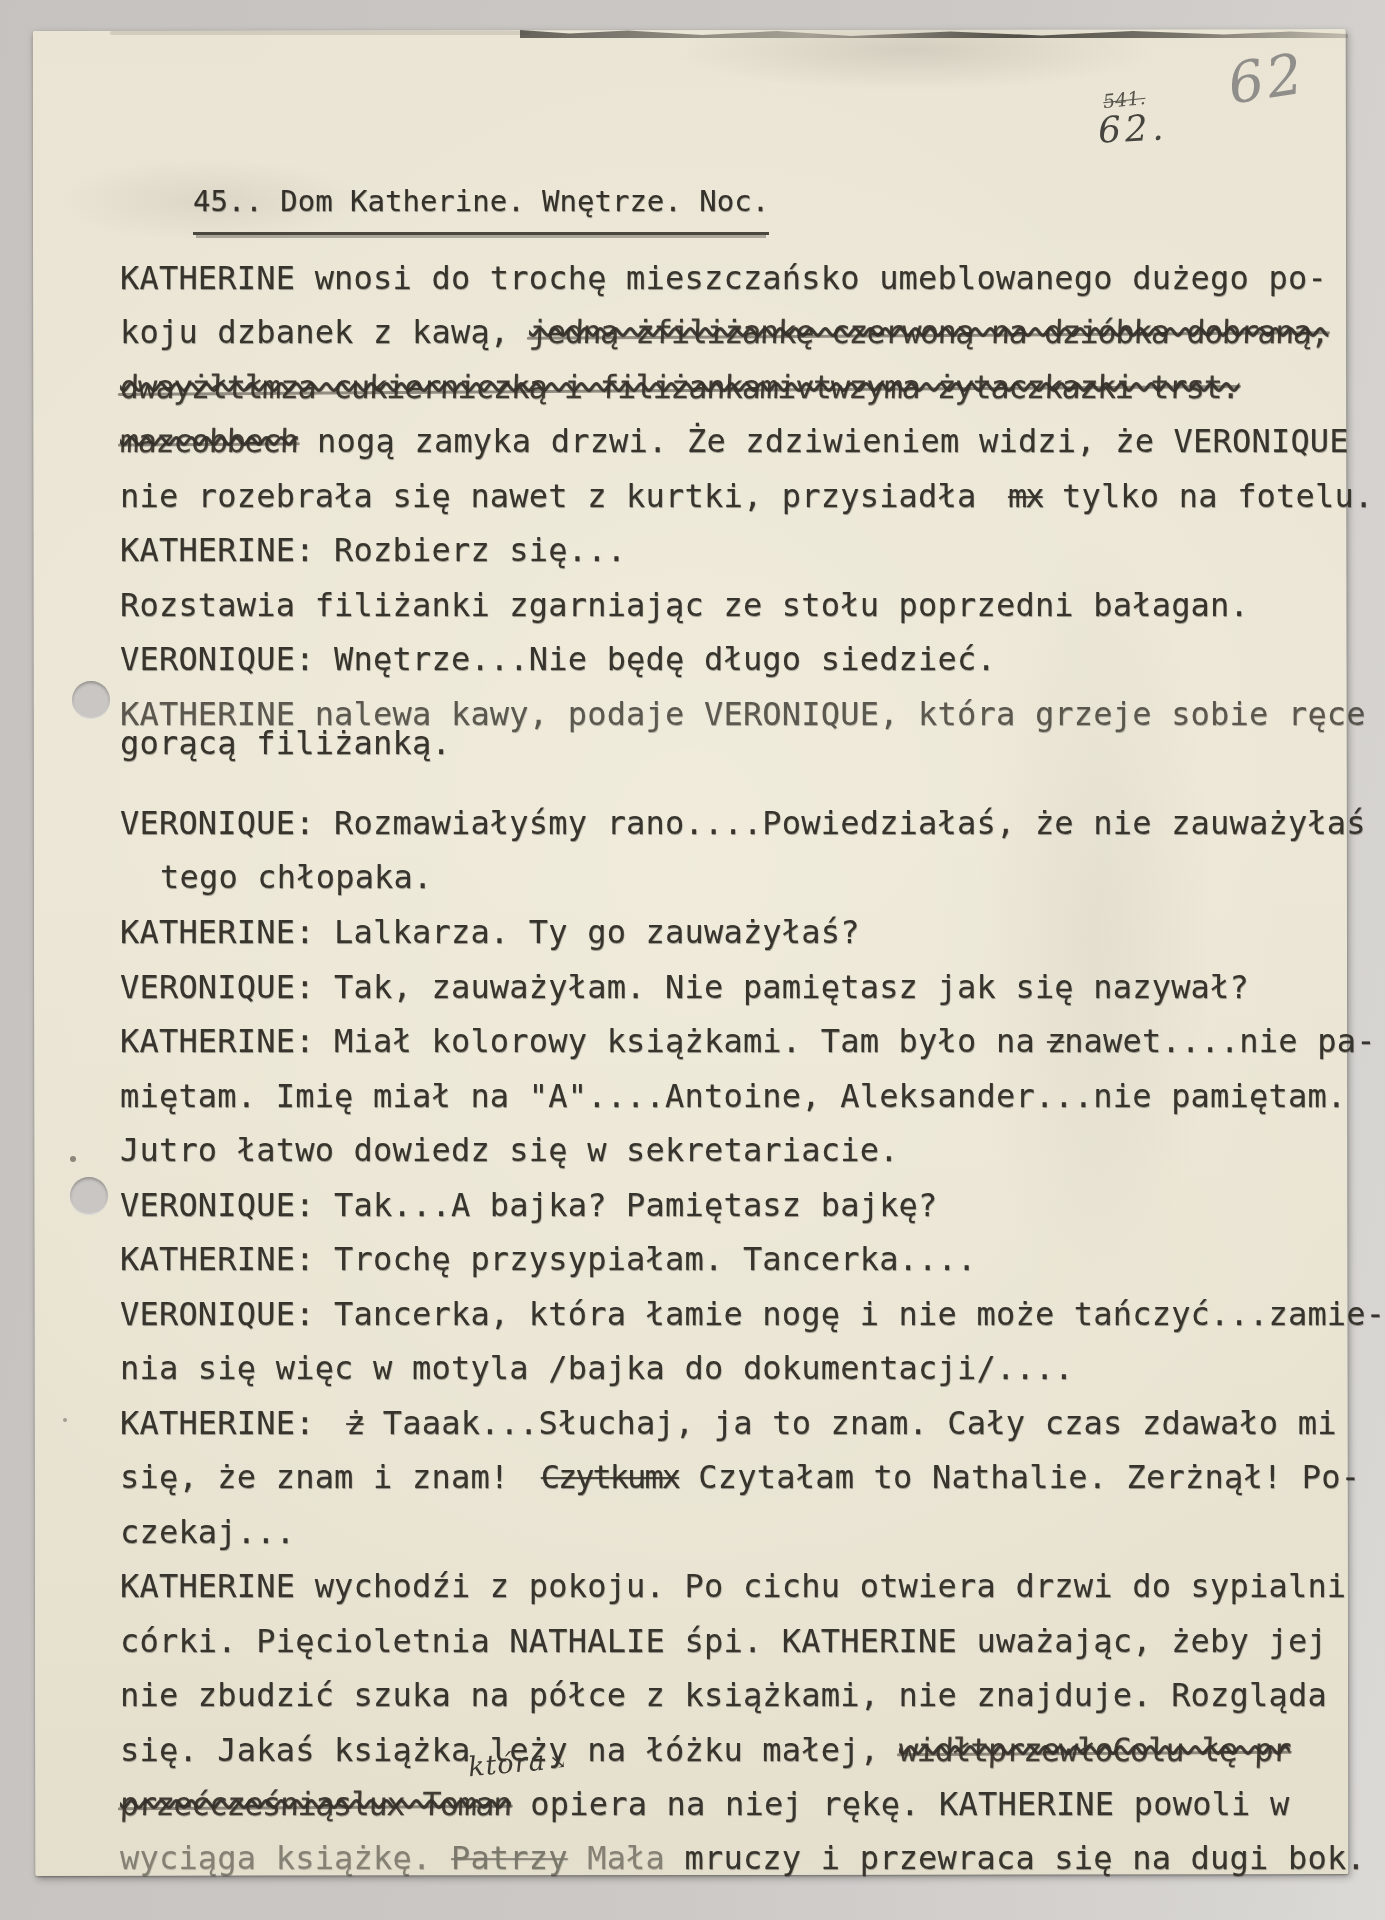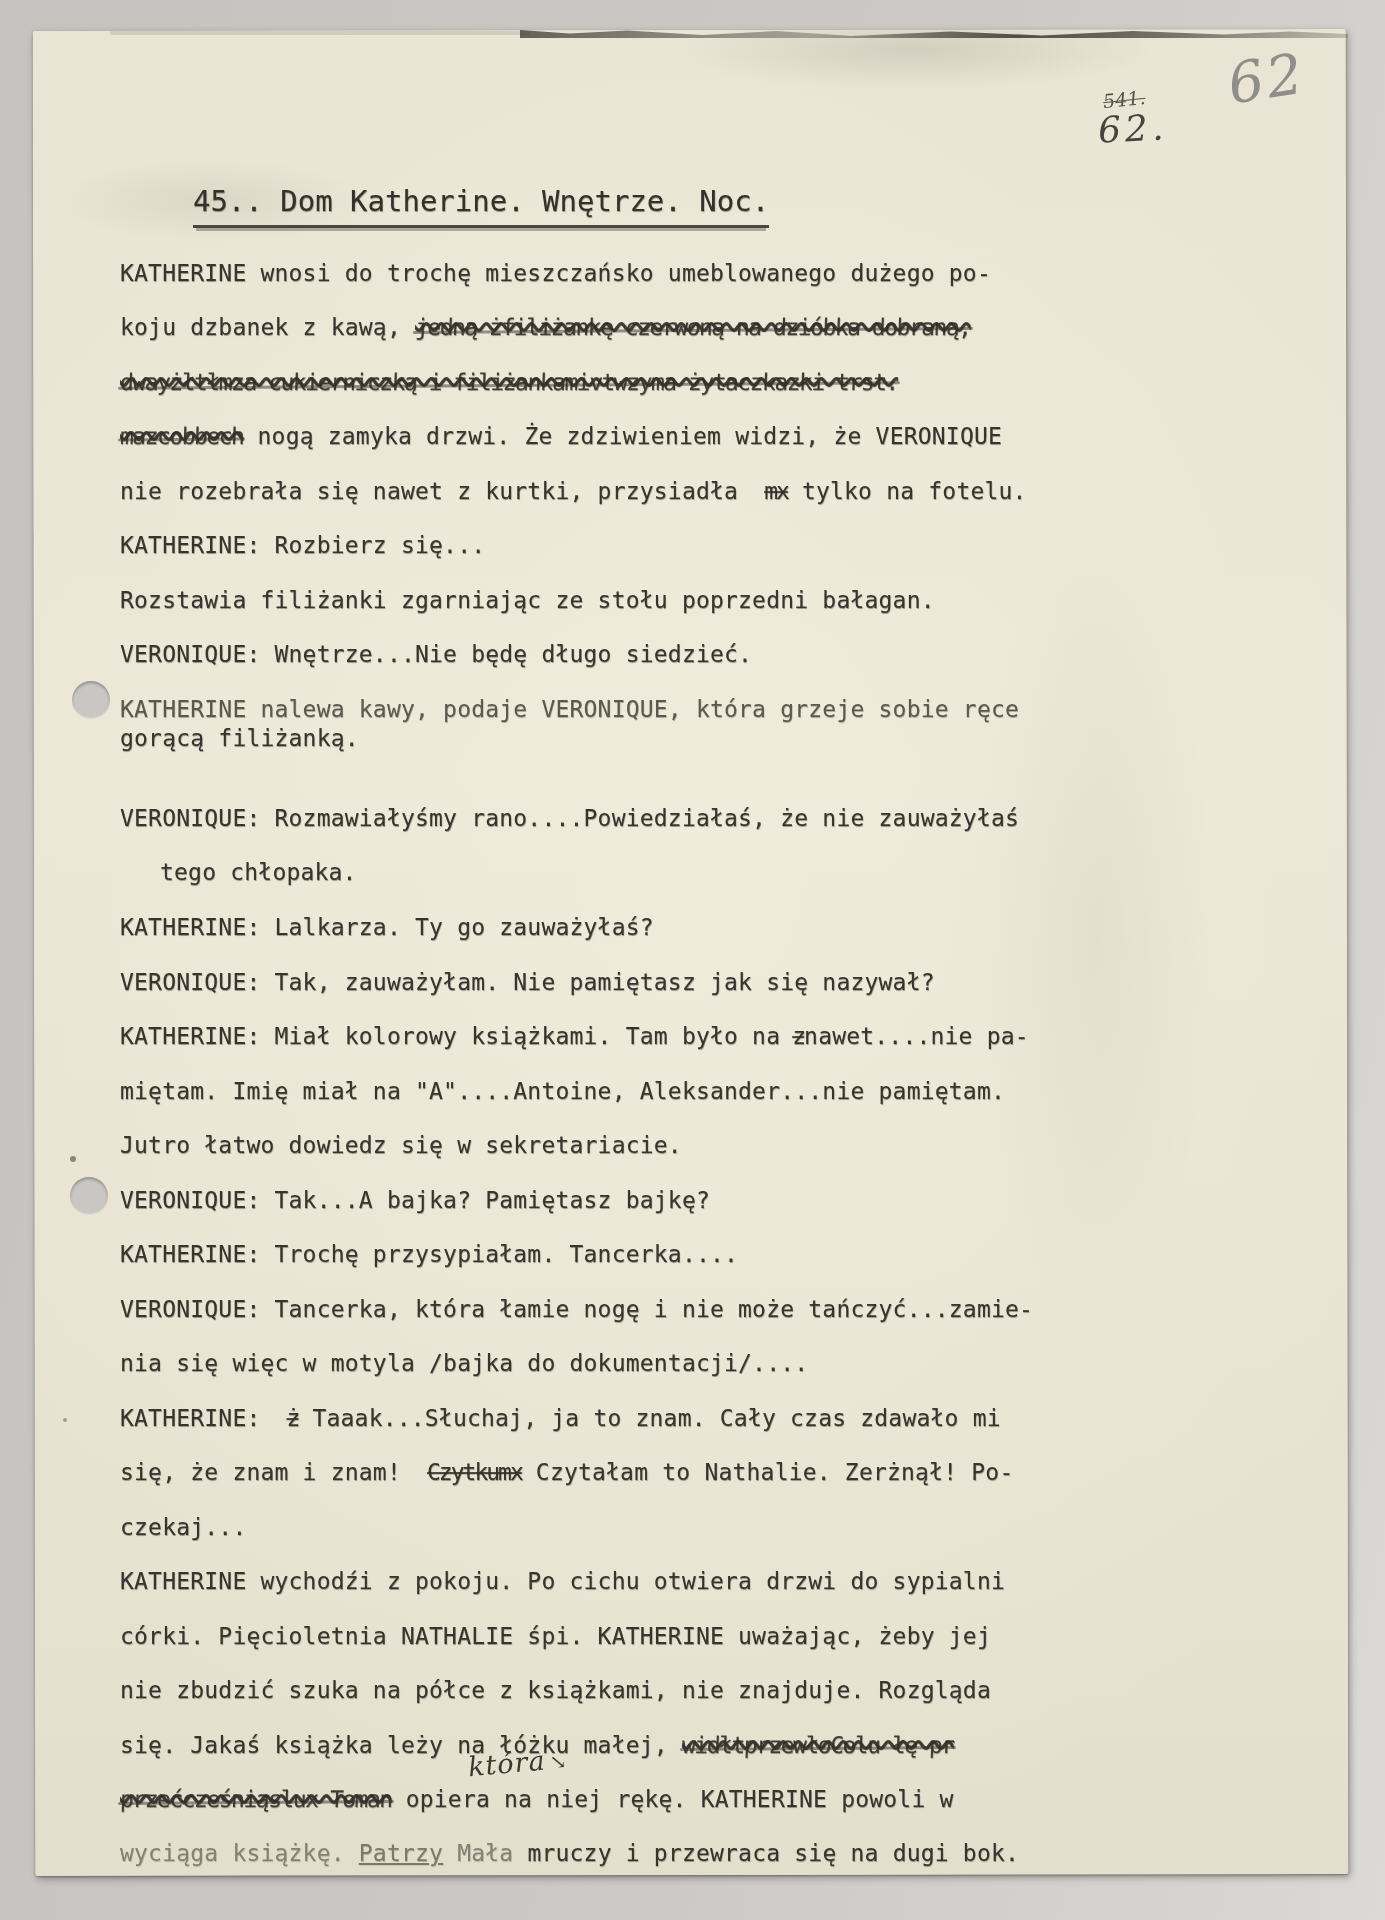--- a/index.html
+++ b/index.html
@@ -30,31 +30,31 @@
     position:absolute;left:110px;top:31px;width:420px;height:4px;
     background:rgba(70,66,60,.14);border-radius:2px;
   }
   .hole{
     position:absolute;width:38px;height:38px;border-radius:50%;
     background:#c9c6c3;
     box-shadow:inset 0 2px 3px rgba(50,47,44,.35), inset 0 -1px 1px rgba(255,255,255,.5);
   }
   .line{
     position:absolute;left:120px;white-space:pre;
-    font-size:23px;line-height:1;color:#37342d;
+    font-size:32px;line-height:1;color:#37342d;
     text-shadow:.5px .5px .7px rgba(52,49,42,.45);
     letter-spacing:.2px;
   }
   .line.light{opacity:.8;}
   .heading{
     position:absolute;left:158px;top:150px;white-space:pre;
     font-size:29px;color:#34312a;text-shadow:.5px .5px .8px rgba(52,49,42,.5);
   }
   .heading .u{
-    display:inline-block;padding-bottom:7px;
+    display:inline-block;padding-bottom:14px;
     border-bottom:3px solid rgba(52,49,42,.88);
     box-shadow:0 6px 0 -3px rgba(52,49,42,.35);
   }
   .seg-normal{}
   .seg-scribble{
     display:inline-block;position:relative;letter-spacing:-1.5px;
     text-decoration-line:line-through;text-decoration-style:wavy;
     text-decoration-color:rgba(52,47,41,.9);text-decoration-thickness:2.5px;
     transform:skewX(-2deg);color:#403c34;
   }
@@ -64,21 +64,21 @@
   }
   .seg-xout{
     font-weight:normal;letter-spacing:-2px;
     text-decoration-line:line-through;text-decoration-style:solid;
     text-decoration-color:rgba(52,47,41,.8);text-decoration-thickness:2px;margin-left:12px;
   }
   .seg-faded{opacity:.55;}
   .seg-fadedstruck{
     opacity:.6;
     text-decoration-line:line-through;text-decoration-style:solid;
-    text-decoration-color:rgba(52,47,41,.7);text-decoration-thickness:1.5px;text-decoration:underline;
+    text-decoration-color:rgba(52,47,41,.7);text-decoration-thickness:1.5px;
   }
   .pencil-num{
     position:absolute;left:1228px;top:46px;
     font-family:"DejaVu Serif",serif;font-style:italic;
     font-size:56px;color:#908e8a;letter-spacing:3px;
     transform:rotate(-9deg);
   }
   .ink-num-old{
     position:absolute;left:1103px;top:88px;
     font-family:"DejaVu Serif",serif;font-style:italic;

